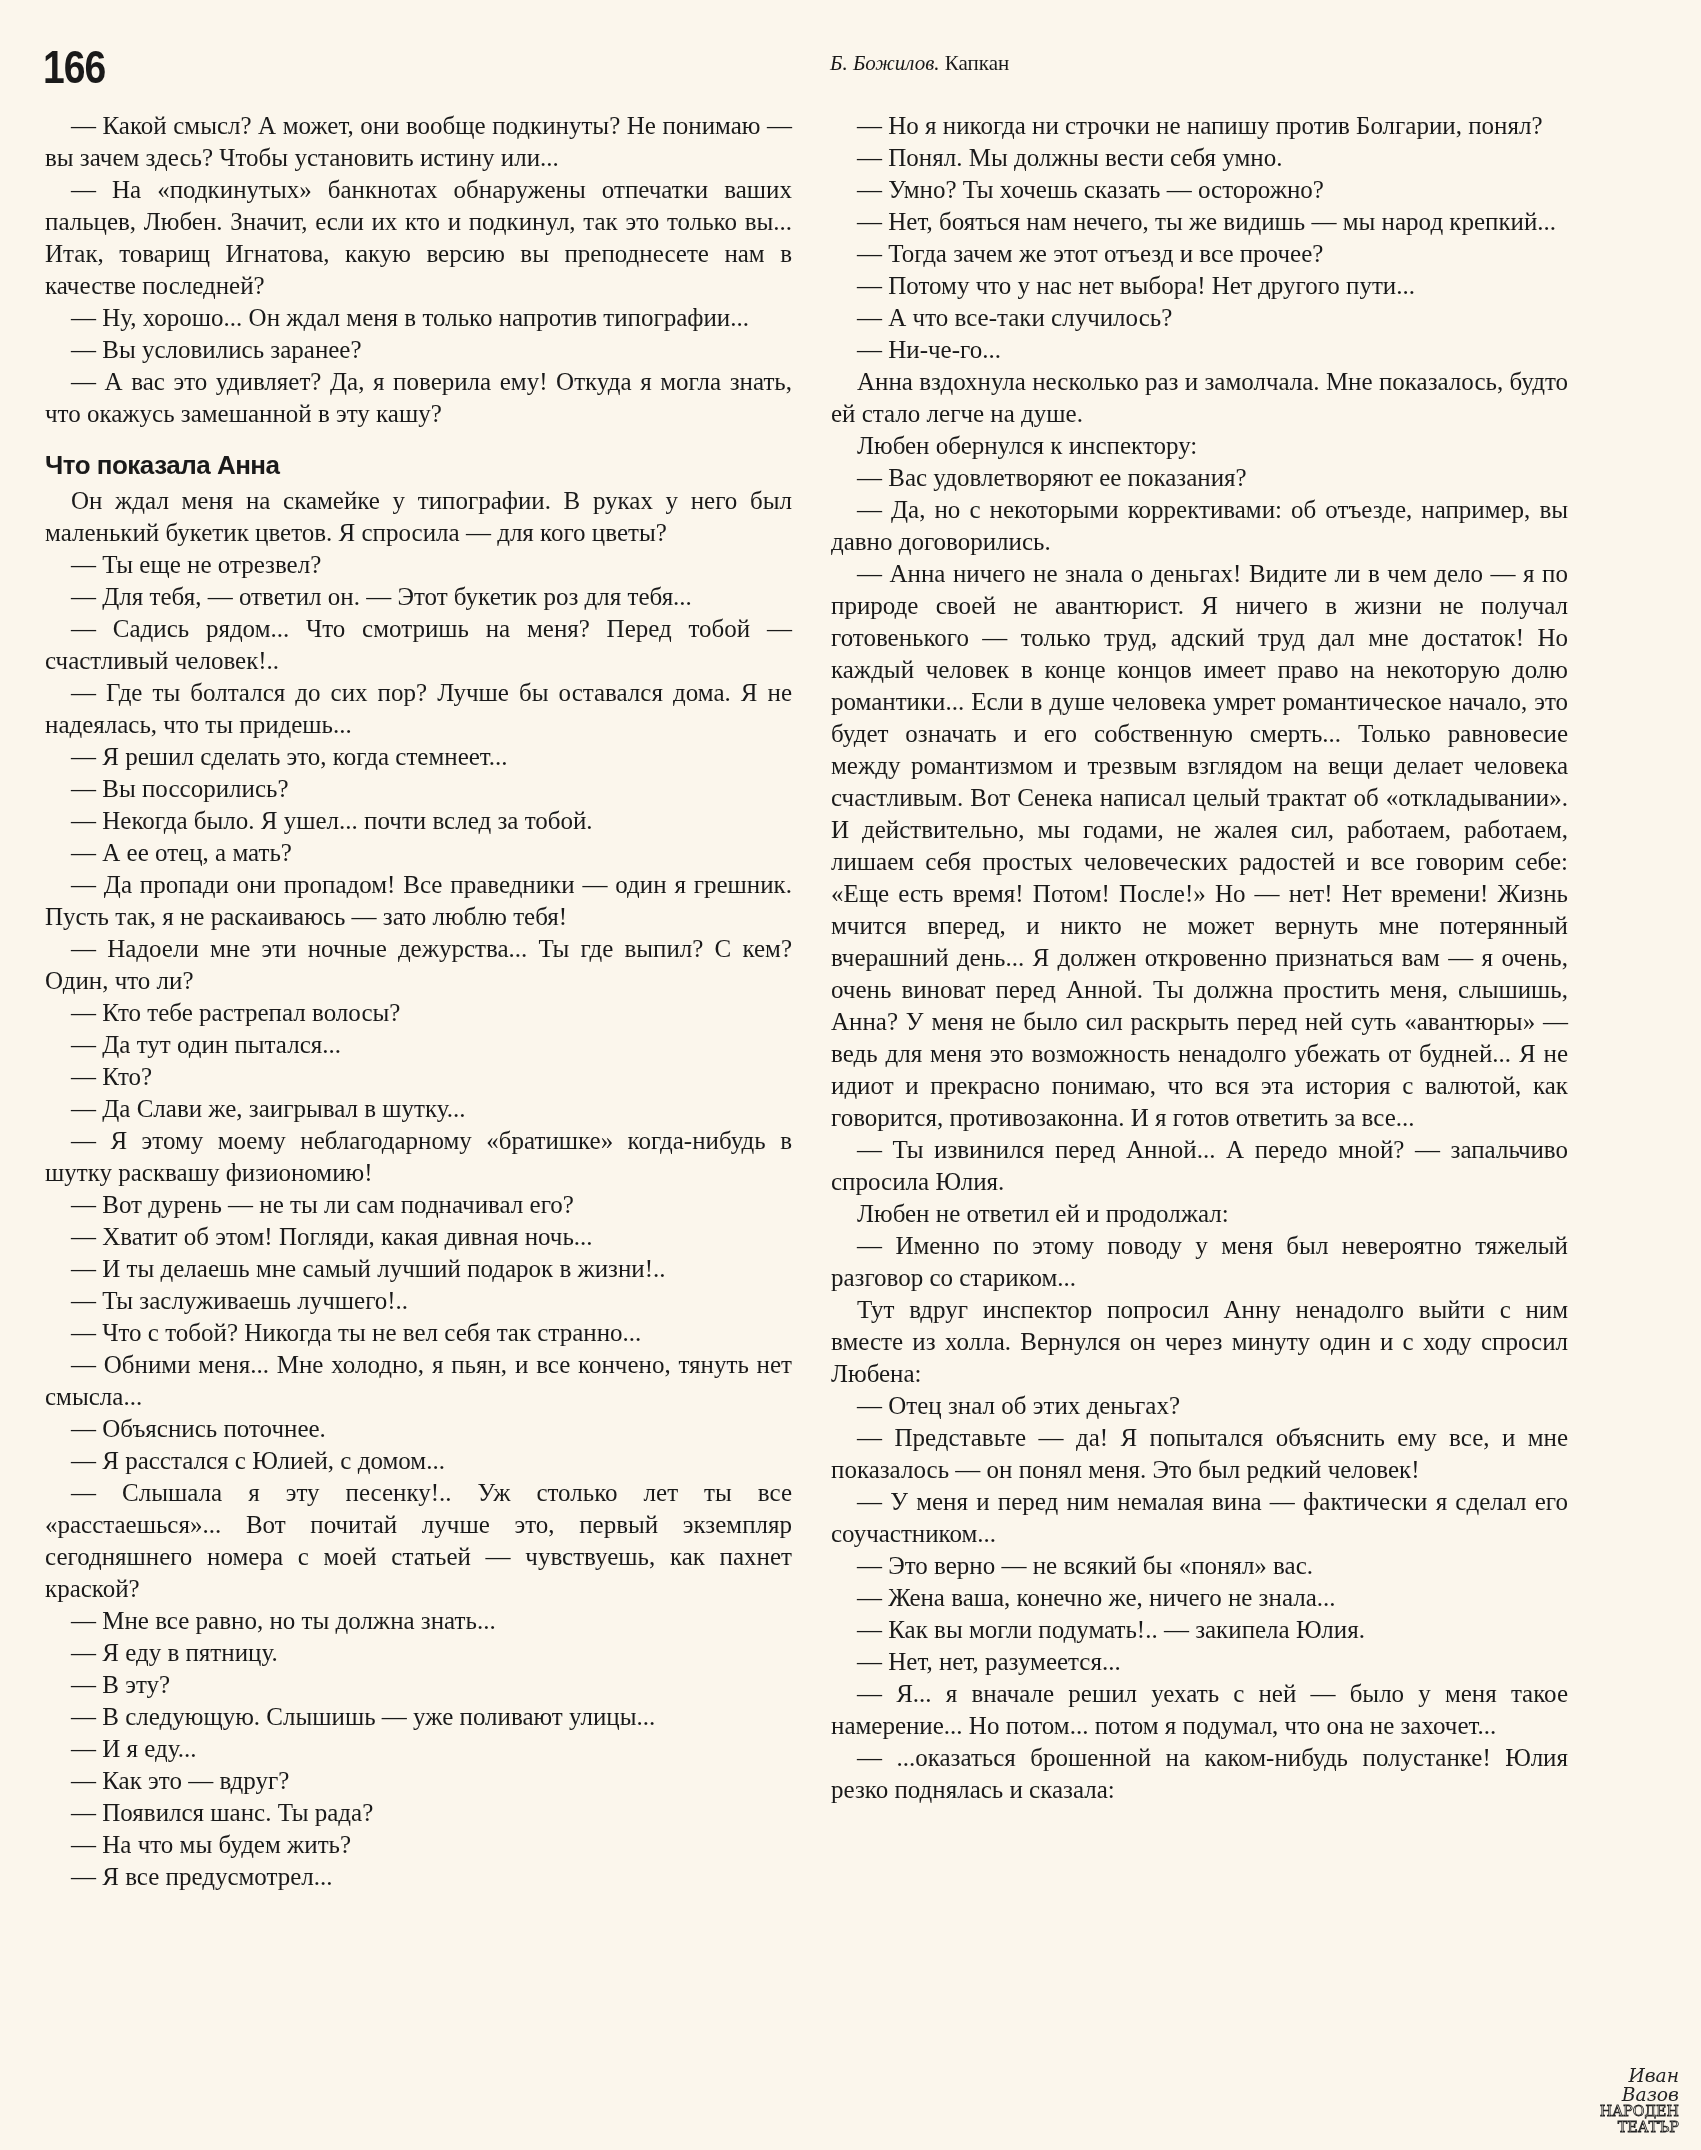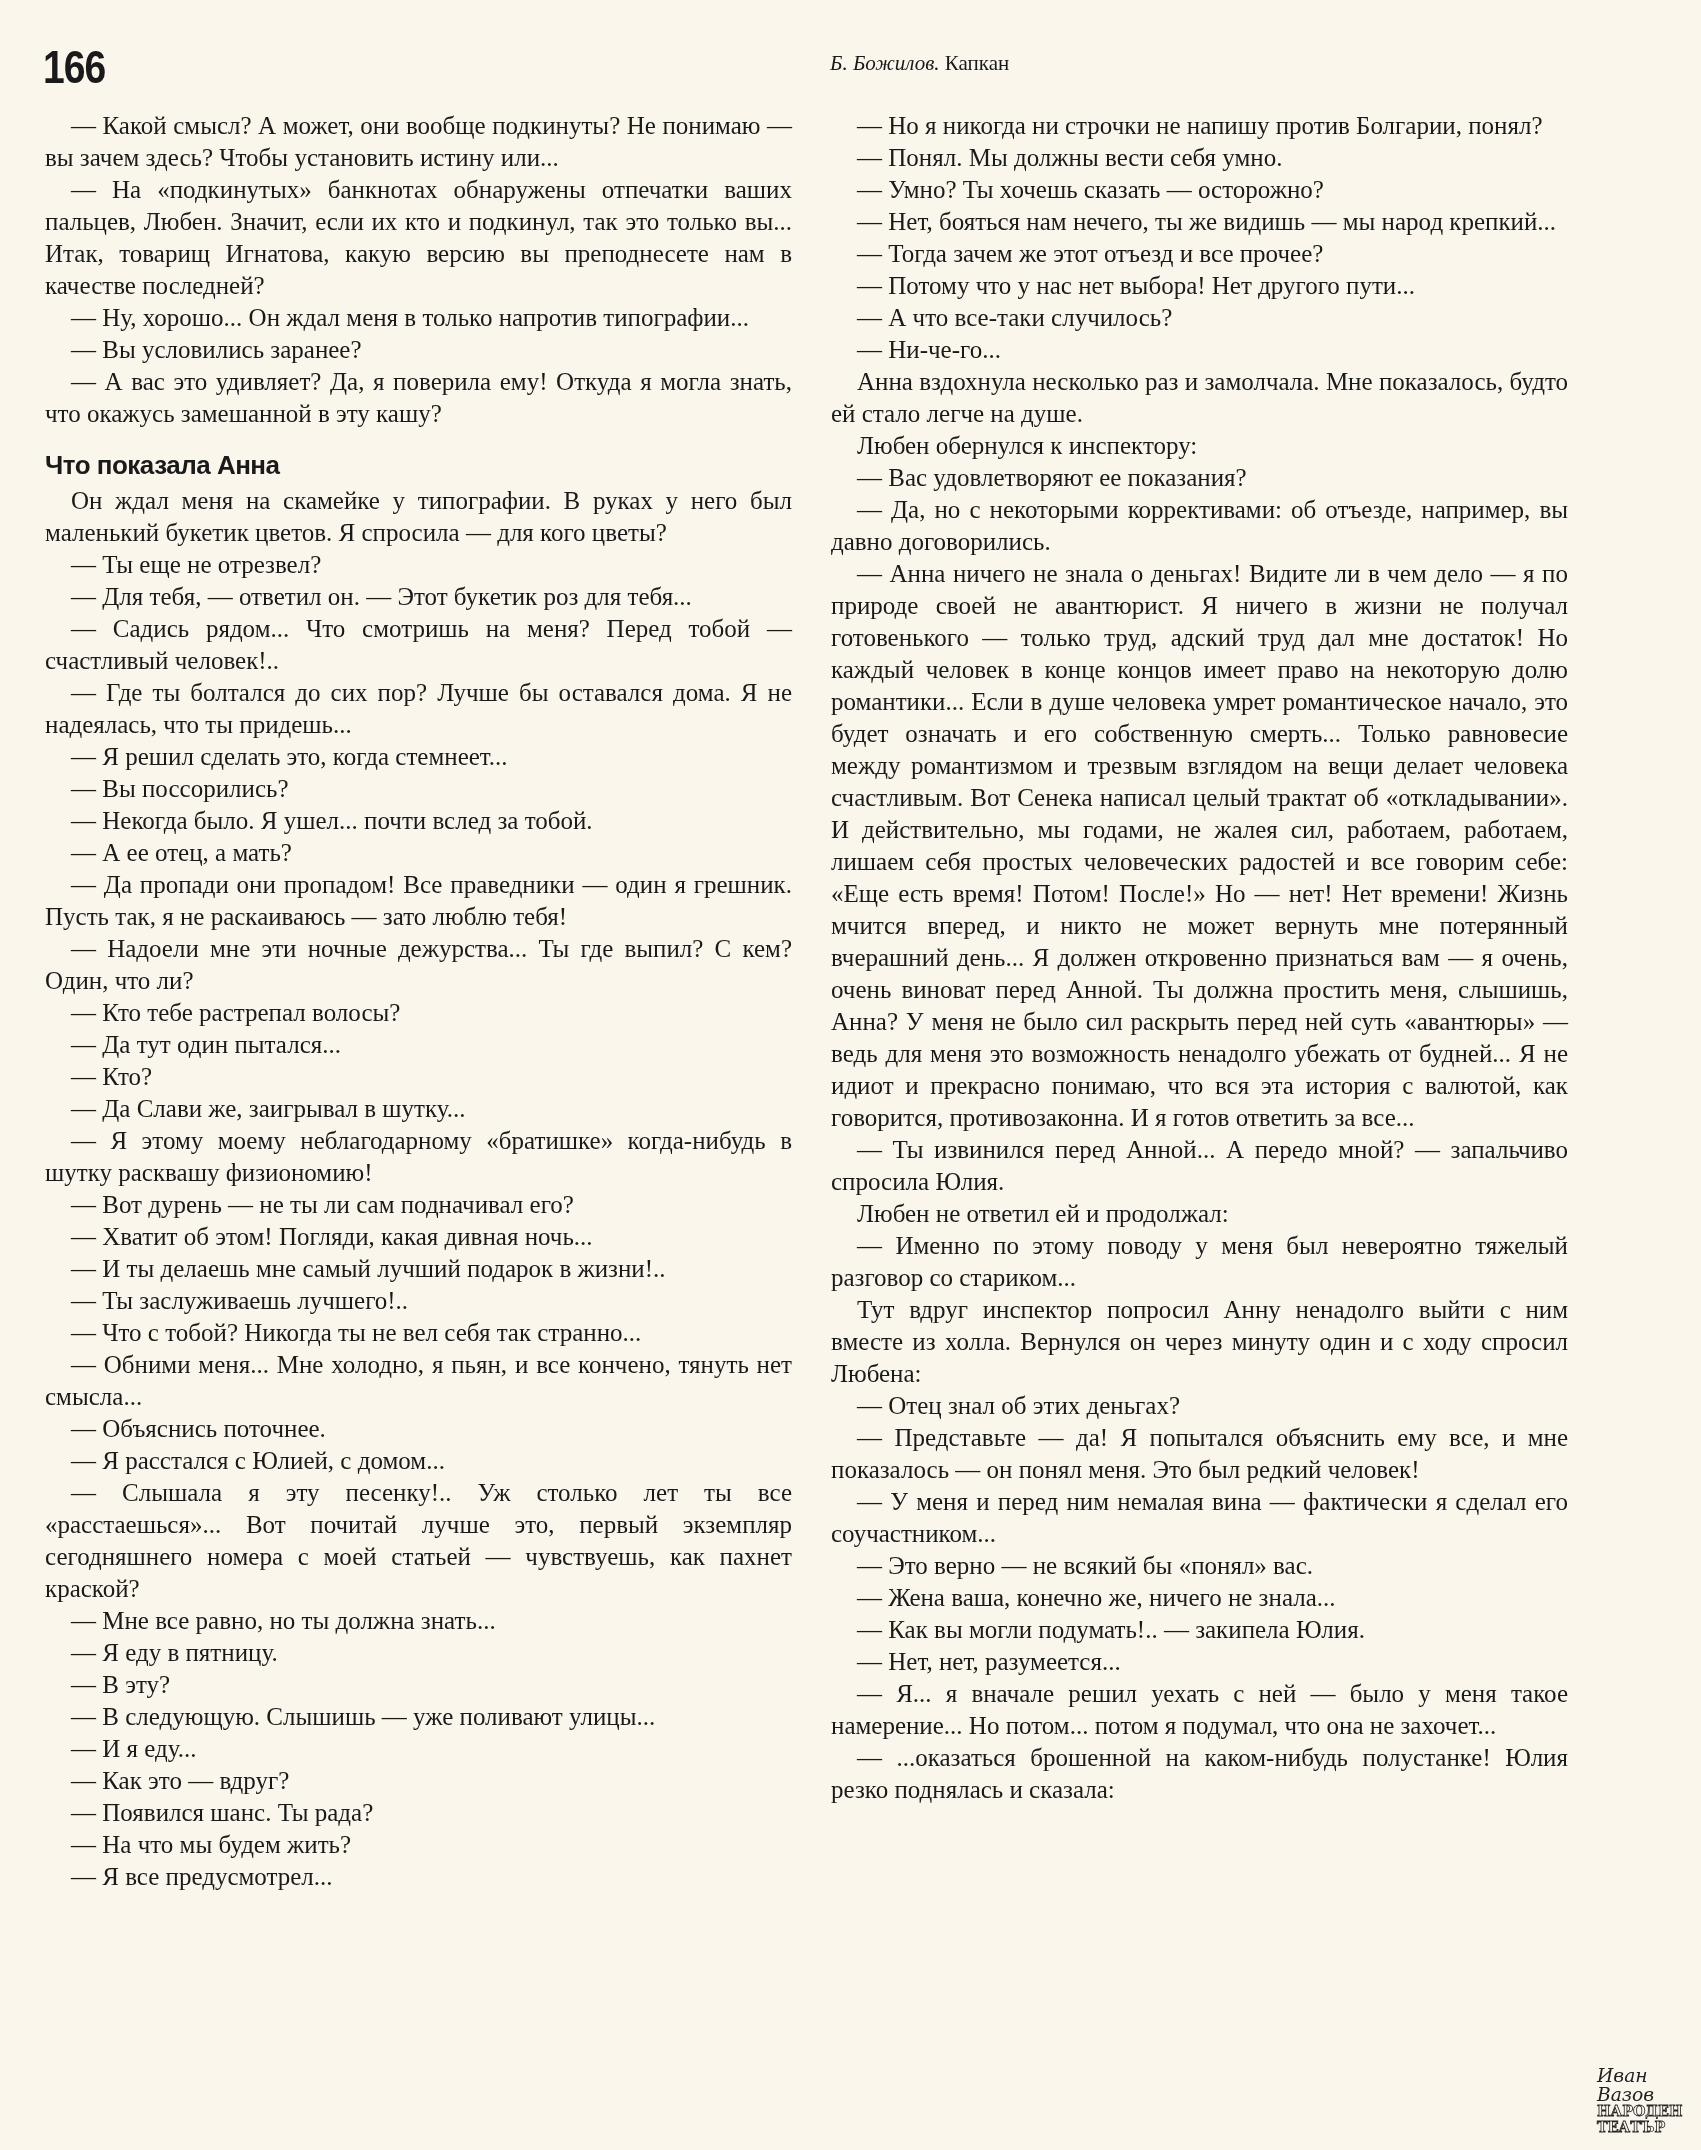--- a/index.html
+++ b/index.html
@@ -29,24 +29,24 @@
   .col-left { left: 45px; width: 747px; }
   .col-right { left: 831px; width: 737px; }
   .column p { margin: 0; text-indent: 26px; }
   .column h2 {
     margin: 18.7px 0 4.4px 0; font-size: 26px; font-weight: bold;
     font-family: "Liberation Sans", sans-serif;
     letter-spacing: -0.5px;
   }
   .logo {
     position: absolute; left: 1597px; top: 2067px; width: 82px;
-    text-align: left; color: #222;
+    text-align: right; color: #222;
   }
   .logo .script { font-family: "DejaVu Serif", serif; font-style: italic; font-size: 18.7px; line-height: 18.7px; }
-  .logo .line { font-family: "DejaVu Serif", serif; font-size: 14.3px; line-height: 15.4px; font-weight: bold;
+  .logo .line { font-family: "DejaVu Serif", serif; font-size: 14.3px; line-height: 15.4px; font-weight: normal;
     color: #fbf6ec; -webkit-text-stroke: 0.8px #222; }
 </style>
 </head>
 <body>
 
 <div class="page-number">166</div>
 
 <div class="running-head">
   <span>Б. Божилов.</span>
   <span class="title">Капкан</span>

